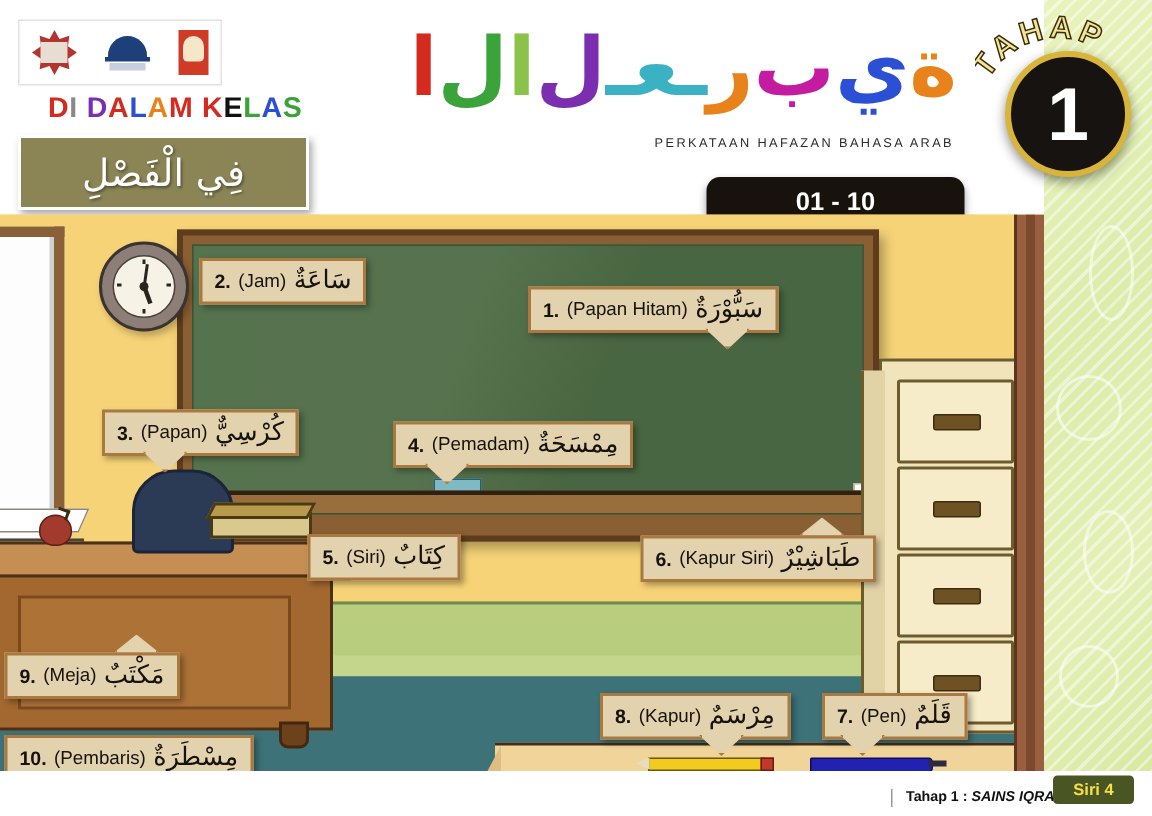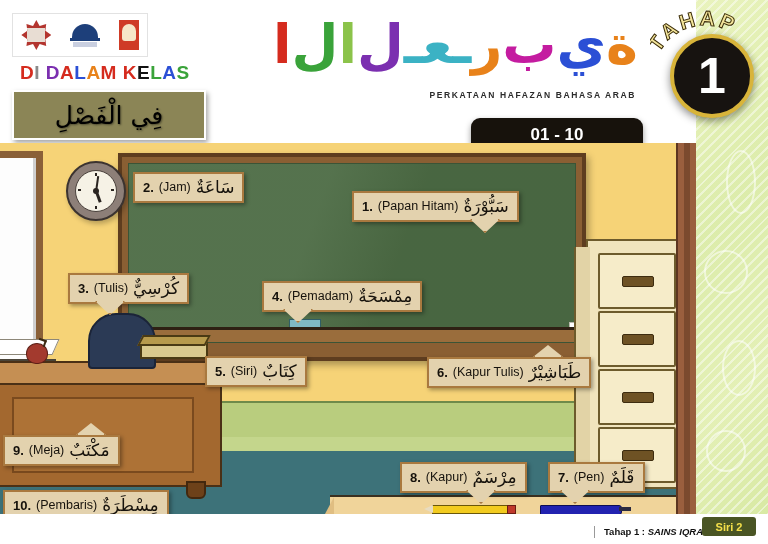--- a/index.html
+++ b/index.html
@@ -21,34 +21,34 @@
   .logo-star i{position:absolute;left:6px;top:8px;right:6px;bottom:8px;background:#e8ddd3;font-style:normal;}
   .logo-dome{width:34px;height:28px;position:relative;}
   .logo-dome i{position:absolute;left:4px;top:3px;width:26px;height:14px;background:#1d3f7a;
     border-radius:13px 13px 0 0;font-style:normal;}
   .logo-dome u{position:absolute;left:2px;top:17px;width:30px;height:3px;background:#1d3f7a;text-decoration:none;}
   .logo-dome s{position:absolute;left:5px;top:21px;width:24px;height:5px;background:#c9cfe0;text-decoration:none;}
   .logo-red{width:20px;height:30px;background:#cf3b26;position:relative;}
   .logo-red i{position:absolute;left:3px;top:4px;width:14px;height:17px;background:#f6e7c8;
     border-radius:7px 7px 3px 3px;font-style:normal;}
 
-  .didalam{position:absolute;left:20px;top:62px;font-size:19px;font-weight:700;letter-spacing:.5px;text-align:right;}
+  .didalam{position:absolute;left:32px;top:62px;font-size:19px;font-weight:700;letter-spacing:.5px;text-align:right;}
   .didalam span{display:inline-block;}
 
   .banner{position:absolute;left:12px;top:90px;width:190px;height:46px;background:#8b8556;
     border:2px solid #ffffff;box-shadow:2px 3px 5px rgba(0,0,0,.35);
     display:flex;align-items:center;justify-content:center;}
-  .banner .ar{color:#000000;font-size:25px;direction:rtl;font-family:"DejaVu Sans",sans-serif;
+  .banner .ar{color:#ffffff;font-size:25px;direction:rtl;font-family:"DejaVu Sans",sans-serif;
     text-shadow:1px 1px 2px rgba(0,0,0,.4);}
 
   .bigtitle{position:absolute;right:130px;top:18px;text-align:right;direction:rtl;
     font-family:"DejaVu Sans",sans-serif;font-size:54px;font-weight:700;line-height:1;white-space:nowrap;}
   .bigtitle span{display:inline-block;}
   .subtitle{position:absolute;right:132px;top:90px;font-size:8.5px;letter-spacing:1.6px;
-    color:#2b2b2b;font-weight:700;}
+    color:#2b2b2b;font-weight:400;}
 
   .tahap-wrap{position:absolute;right:8px;top:4px;width:110px;height:118px;}
   .tahap-arc{position:absolute;left:0;top:0;width:110px;height:60px;}
   .tahap-circle{position:absolute;left:20px;top:30px;width:76px;height:76px;border-radius:50%;
     background:#171310;border:4px solid #d8b43a;display:flex;align-items:center;justify-content:center;
     box-shadow:0 3px 8px rgba(0,0,0,.45);}
   .tahap-circle b{color:#fff;font-size:50px;line-height:1;font-weight:700;}
 
   .nombor{position:absolute;right:125px;top:118px;width:172px;height:34px;background:#17120c;
     border-radius:9px;display:flex;align-items:center;justify-content:center;gap:10px;
@@ -294,41 +294,41 @@
   <div class="tail" style="left:470px;top:219px;"></div>
 
   <div class="lbl" style="left:133px;top:172px;">
     <span class="num">2.</span>
     <span class="ms">(Jam)</span>
     <span class="ar">سَاعَةٌ</span>
   </div>
 
   <div class="lbl" style="left:68px;top:273px;">
     <span class="num">3.</span>
-    <span class="ms">(Tulis)</span>
+    <span class="ms">(Papan)</span>
     <span class="ar">كُرْسِيٌّ</span>
   </div>
   <div class="tail" style="left:95px;top:301px;"></div>
 
   <div class="lbl" style="left:262px;top:281px;">
     <span class="num">4.</span>
     <span class="ms">(Pemadam)</span>
     <span class="ar">مِمْسَحَةٌ</span>
   </div>
   <div class="tail" style="left:283px;top:309px;"></div>
 
   <div class="lbl" style="left:205px;top:356px;">
     <span class="num">5.</span>
     <span class="ms">(Siri)</span>
     <span class="ar">كِتَابٌ</span>
   </div>
 
   <div class="lbl" style="left:427px;top:357px;">
     <span class="num">6.</span>
-    <span class="ms">(Kapur Tulis)</span>
+    <span class="ms">(Kapur Siri)</span>
     <span class="ar">طَبَاشِيْرٌ</span>
   </div>
   <div class="tail-up" style="left:533px;top:345px;"></div>
 
   <div class="lbl" style="left:548px;top:462px;">
     <span class="num">7.</span>
     <span class="ms">(Pen)</span>
     <span class="ar">قَلَمٌ</span>
   </div>
   <div class="tail" style="left:560px;top:490px;"></div>
@@ -352,17 +352,17 @@
     <span class="ms">(Pembaris)</span>
     <span class="ar">مِسْطَرَةٌ</span>
   </div>
 
   <div class="footer">
     <div class="foot-sep"></div>
     <div class="foot-line">
       <span>Tahap 1 : </span><em>SAINS IQRA'</em>
     </div>
     <div class="siri">
-      <b>Siri 2</b>
+      <b>Siri 4</b>
     </div>
   </div>
 
 </div>
 
 </body></html>

